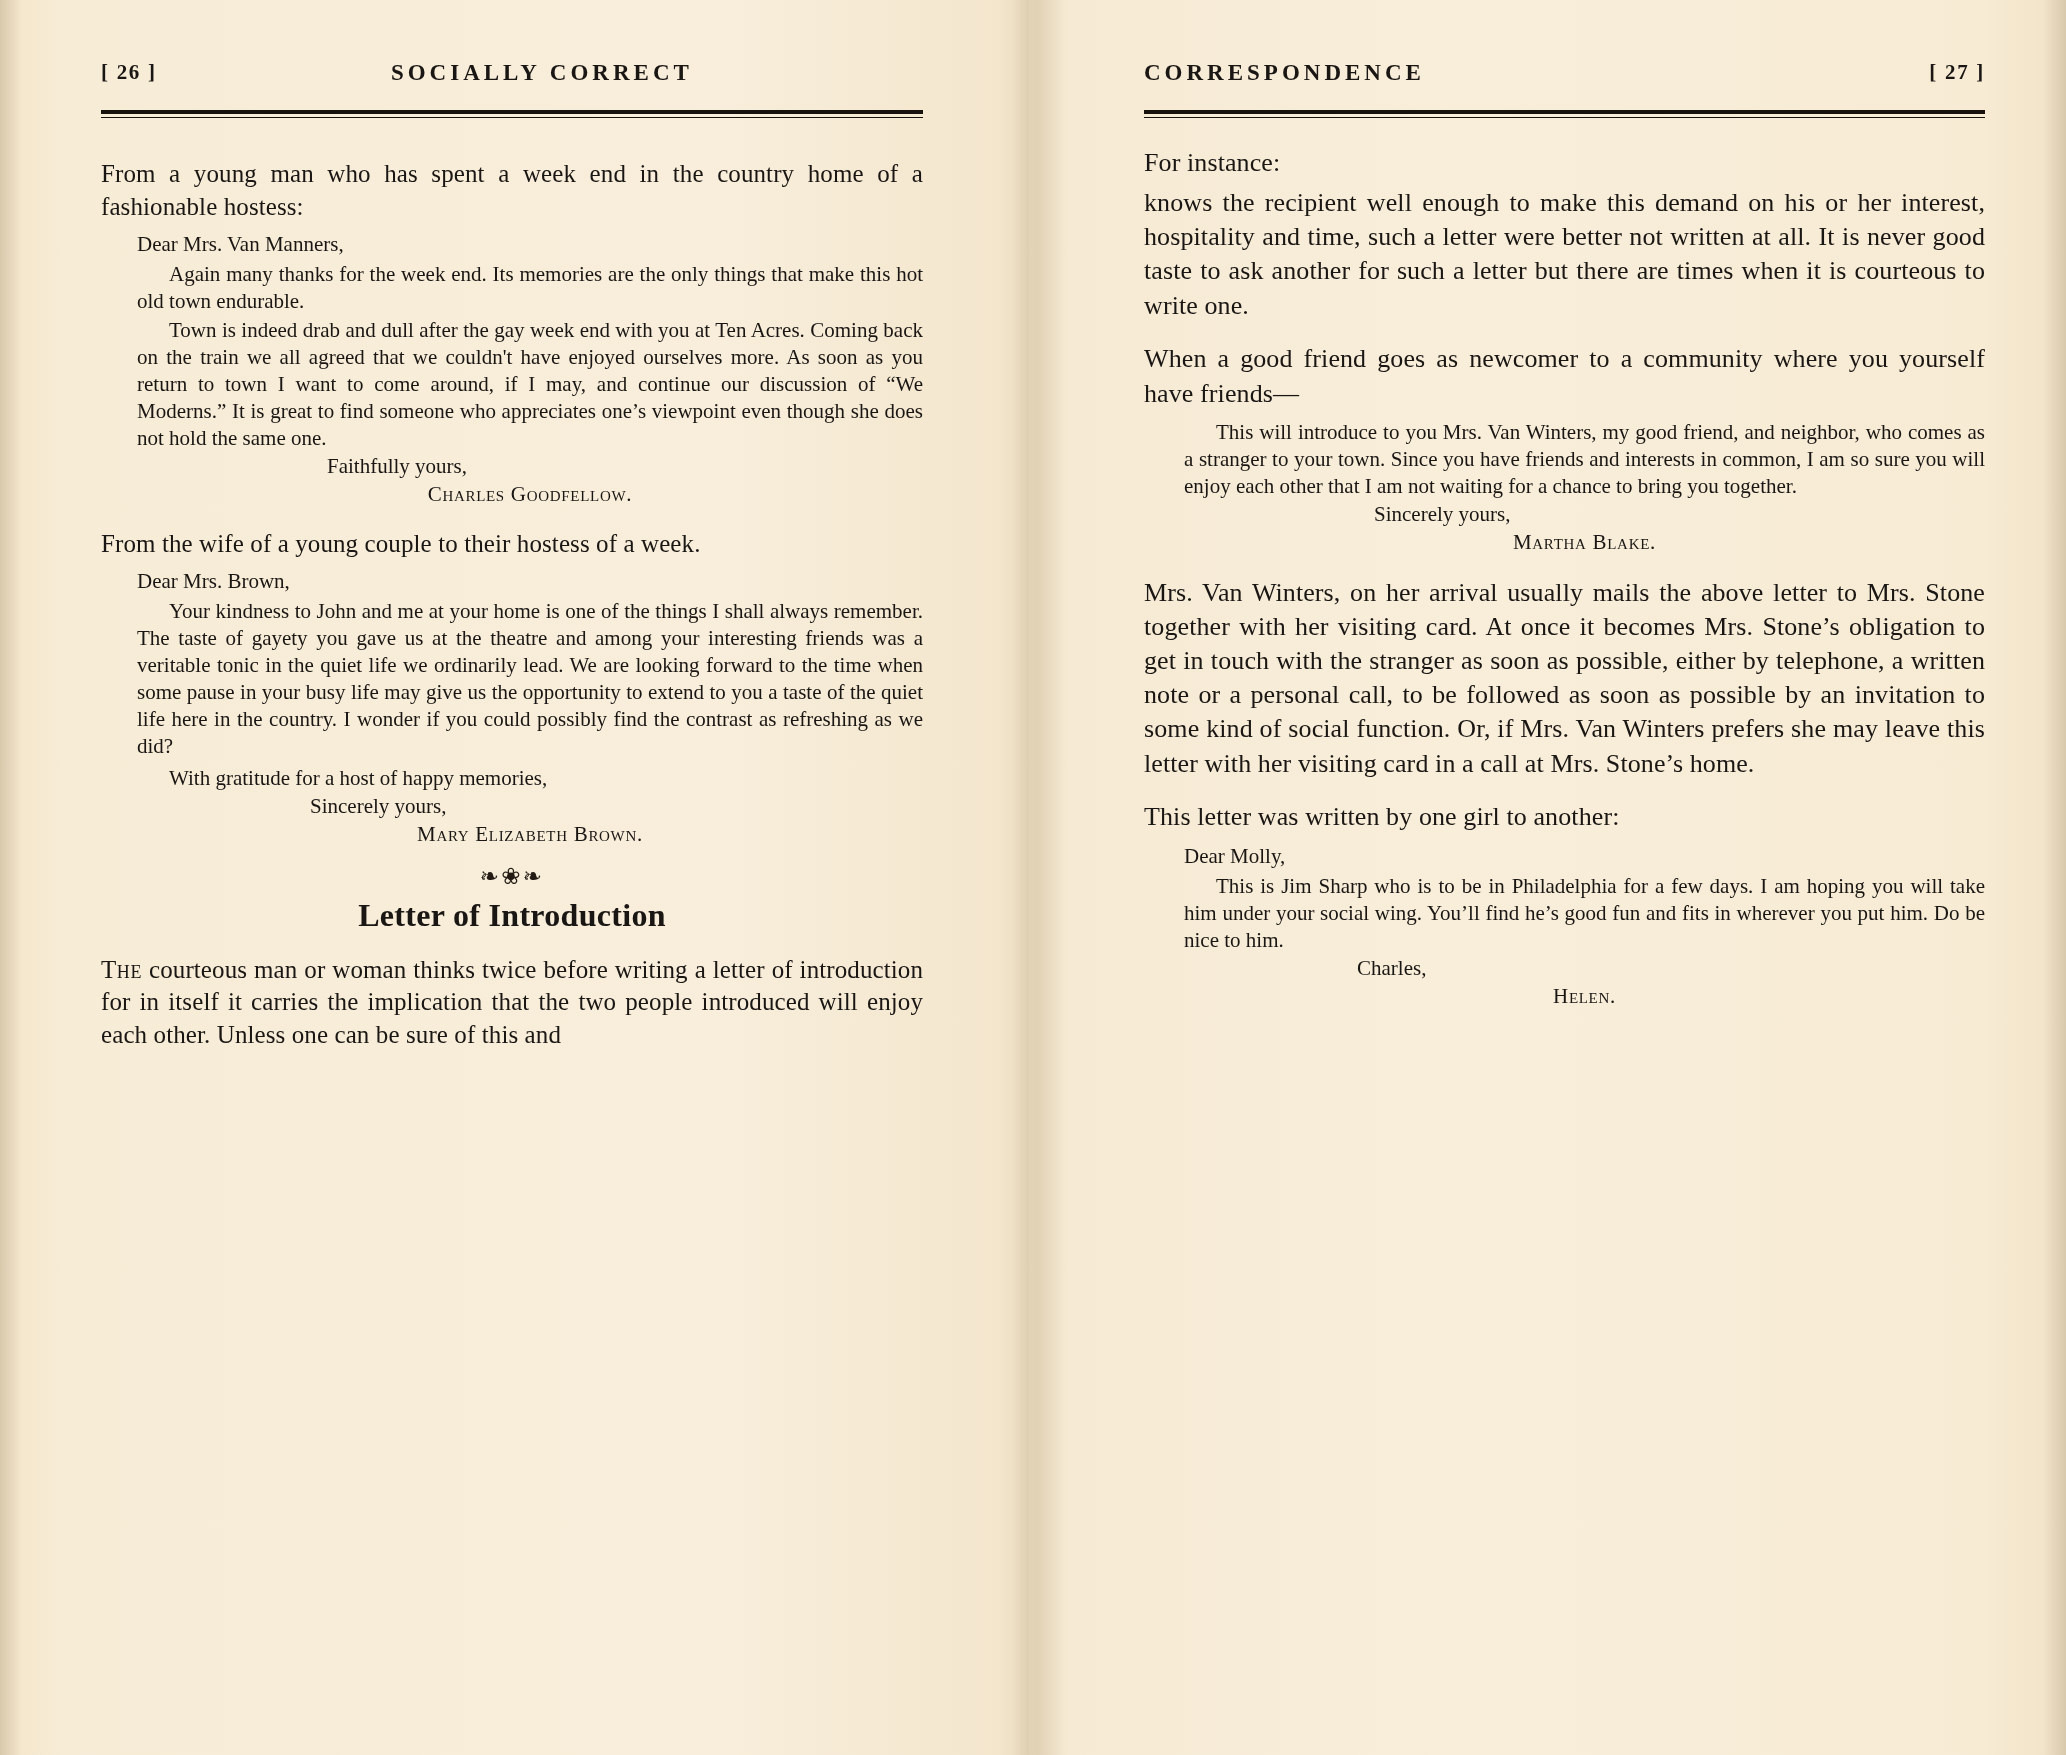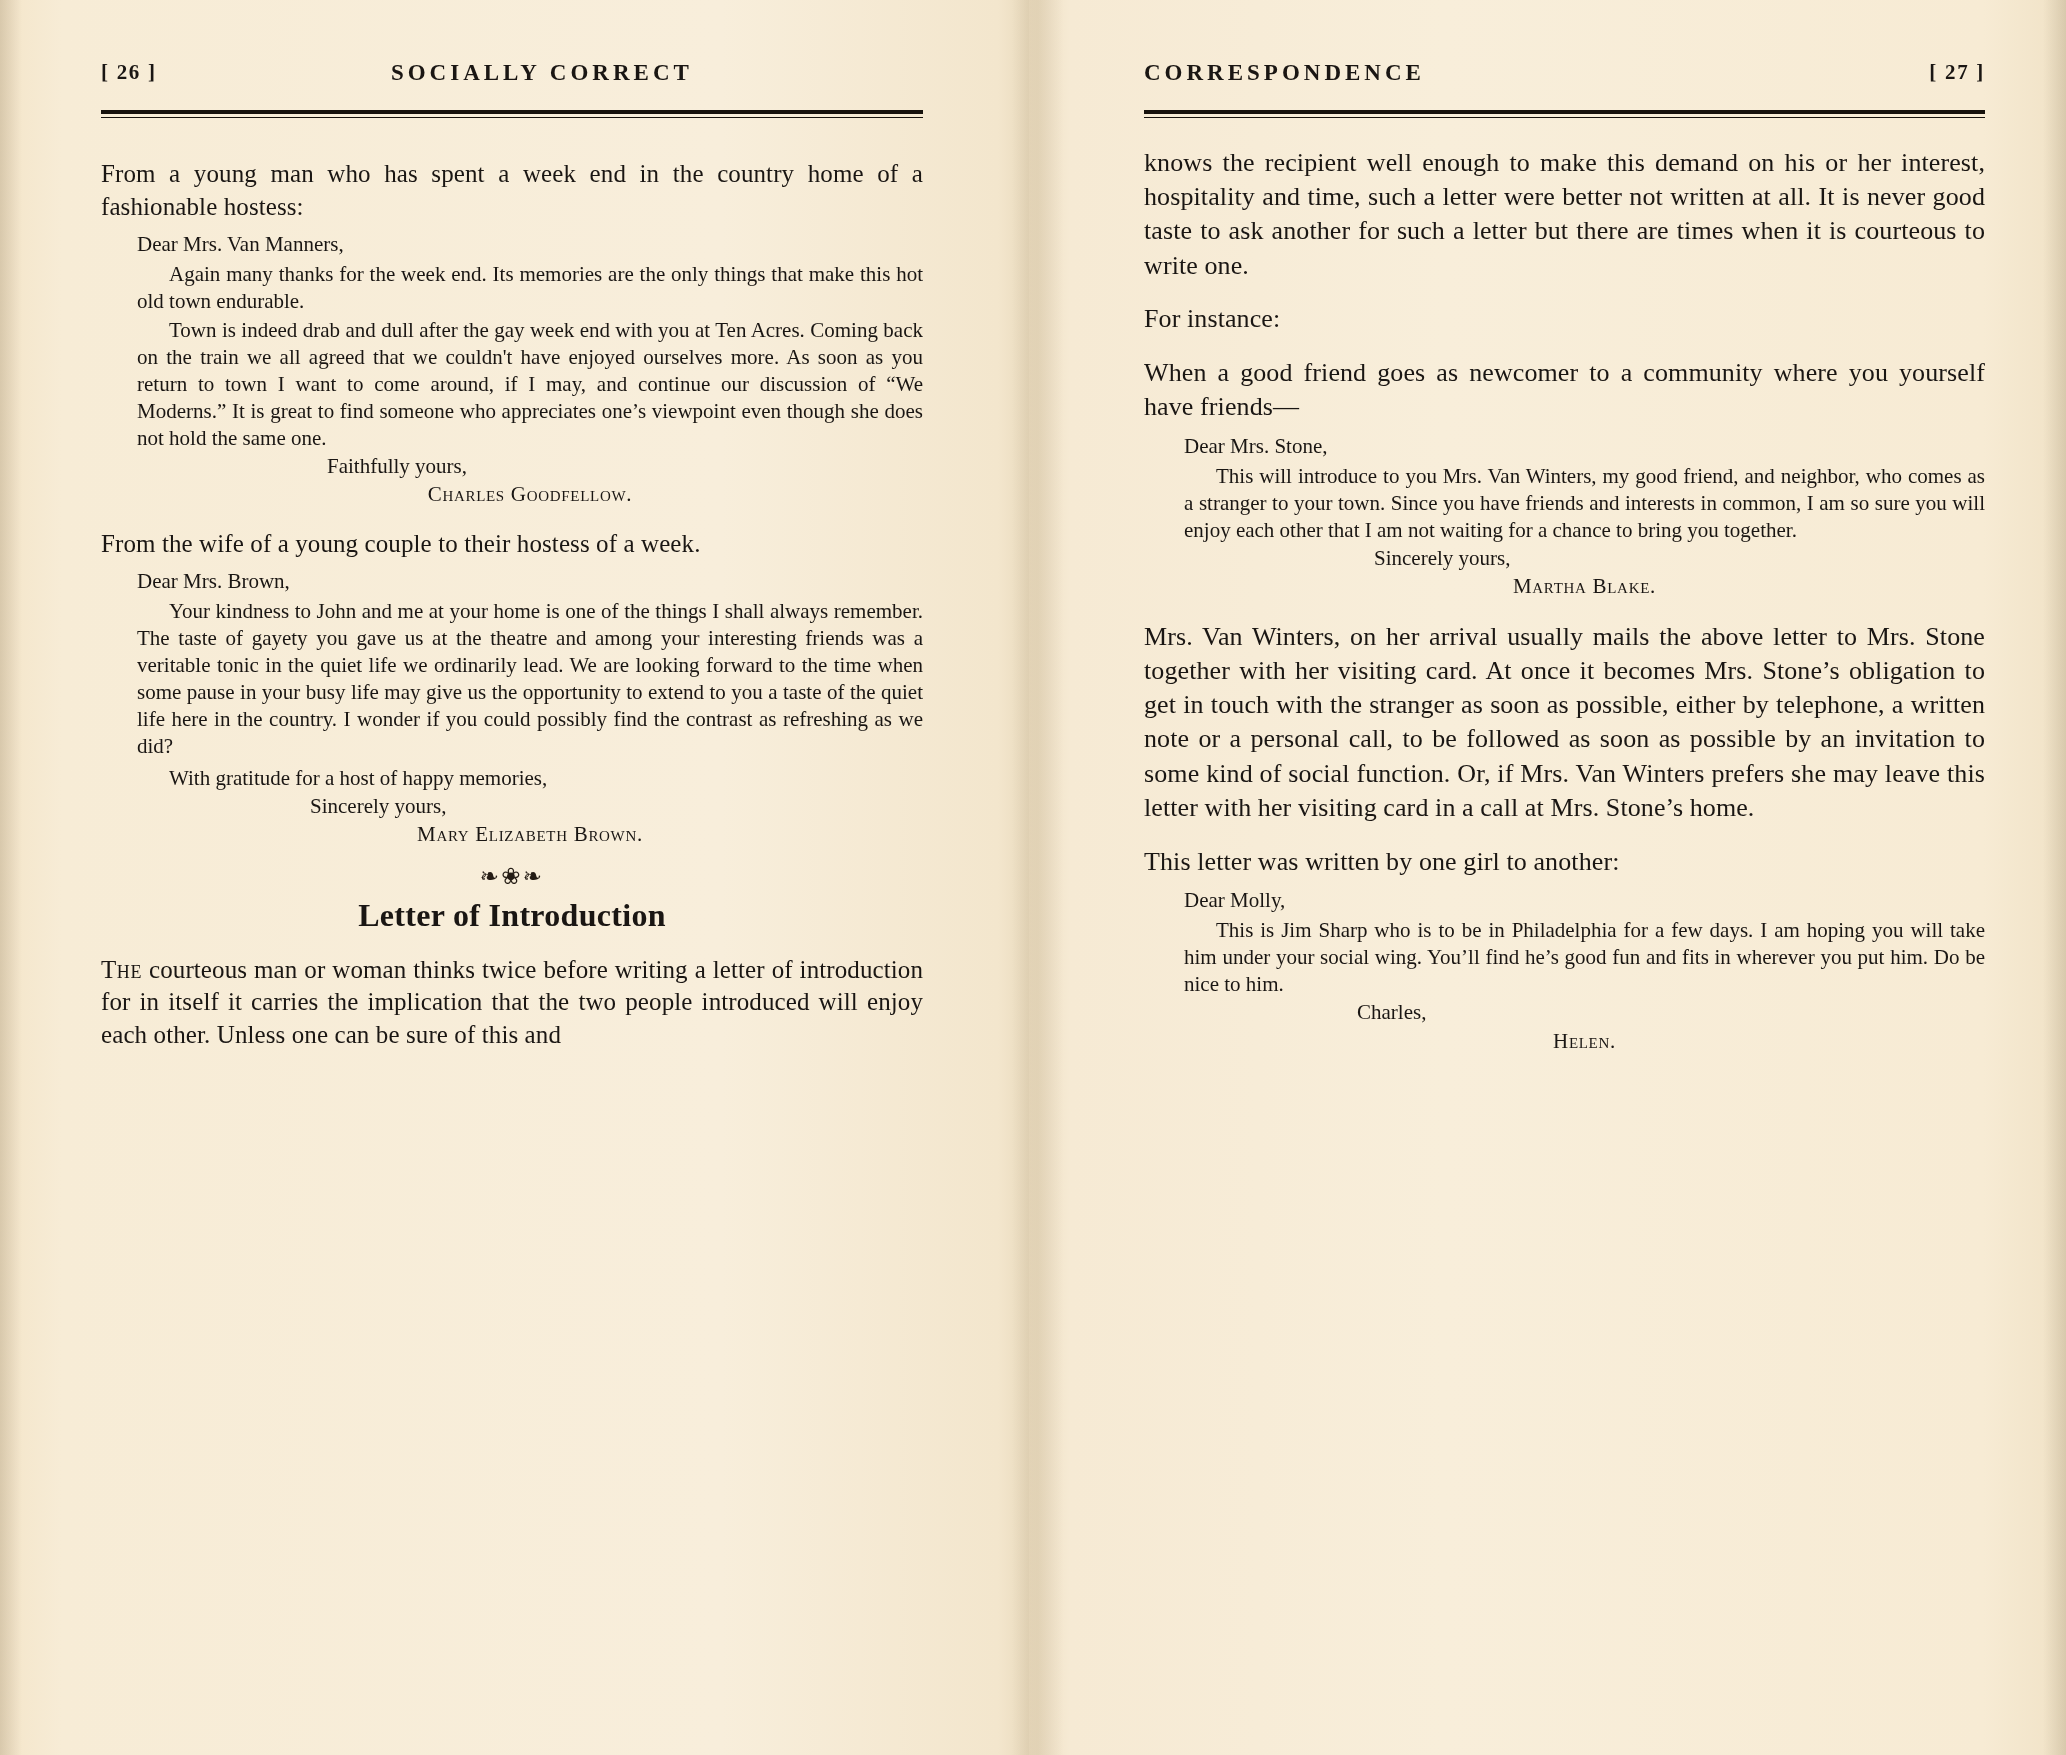--- a/index.html
+++ b/index.html
@@ -208,28 +208,27 @@
     <div class="edge-shadow-right"></div>
 
     <div class="runhead rh-right">
       <span class="runtitle">CORRESPONDENCE</span>
       <span class="folio">[ 27 ]</span>
     </div>
     <div class="rule"></div>
 
     <div class="body">
 
+      <p class="lead spaced">For instance:</p>
+
       <p class="lead">knows the recipient well enough to make this demand on his or her interest, hospitality and time, such a letter were better not written at all. It is never good taste to ask another for such a letter but there are times when it is courteous to write one.</p>
 
-      <p class="lead spaced">For instance:</p>
-
       <p class="lead spaced">When a good friend goes as newcomer to a community where you yourself have friends—</p>
 
       <div class="letter">
-        <p class="salutation">Dear Mrs. Stone,</p>
         <p class="para">This will introduce to you Mrs. Van Winters, my good friend, and neighbor, who comes as a stranger to your town. Since you have friends and interests in common, I am so sure you will enjoy each other that I am not waiting for a chance to bring you together.</p>
         <p class="closing">Sincerely yours,</p>
         <p class="signature">Martha Blake.</p>
       </div>
 
       <p class="lead spaced">Mrs. Van Winters, on her arrival usually mails the above letter to Mrs. Stone together with her visiting card. At once it becomes Mrs. Stone’s obligation to get in touch with the stranger as soon as possible, either by telephone, a written note or a personal call, to be followed as soon as possible by an invitation to some kind of social function. Or, if Mrs. Van Winters prefers she may leave this letter with her visiting card in a call at Mrs. Stone’s home.</p>
 
       <p class="lead spaced">This letter was written by one girl to another:</p>
 
       <div class="letter">

